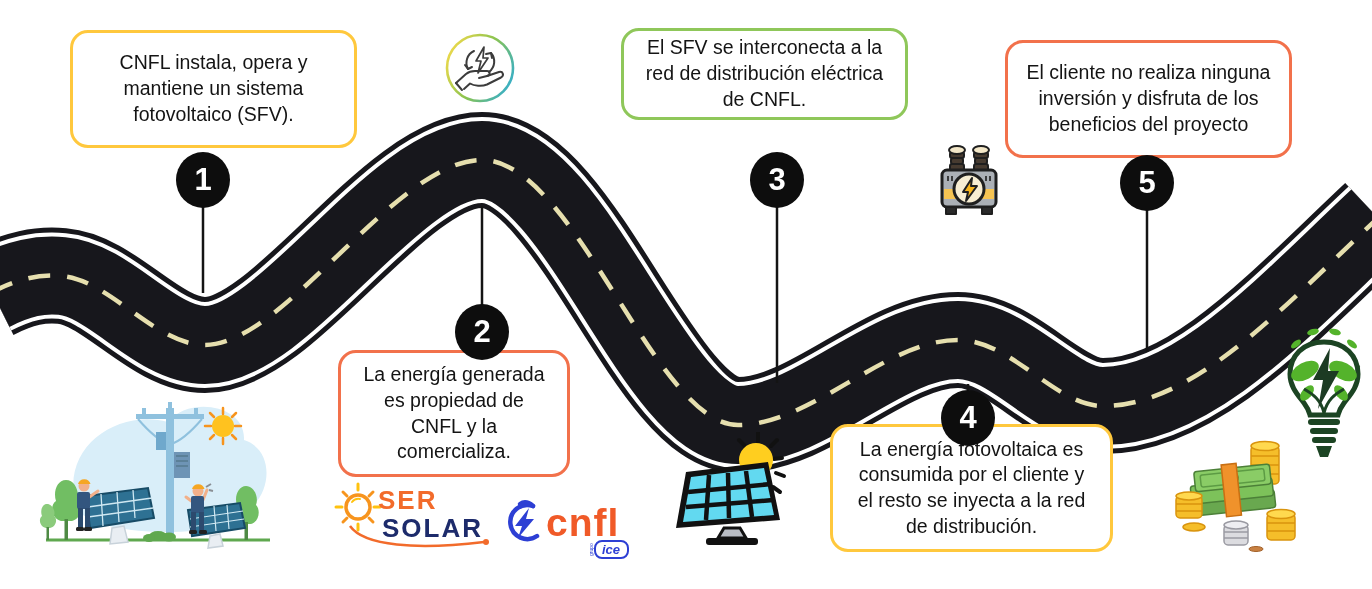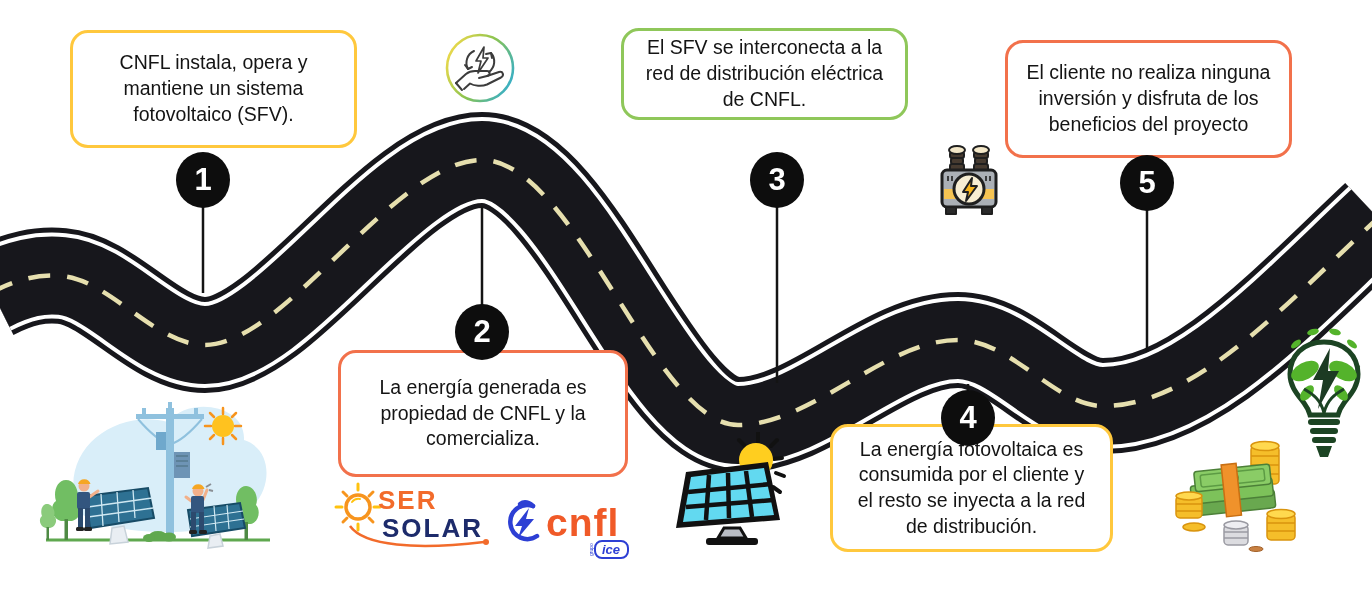--- a/index.html
+++ b/index.html
@@ -39,21 +39,21 @@
         <line x1="777" y1="200" x2="777" y2="383"></line>
         <line x1="968" y1="384" x2="968" y2="400"></line>
         <line x1="1147" y1="202" x2="1147" y2="352"></line>
       </g>
     </g>
   </svg>
 
   <div class="callout" style="left: 70px; top: 30px; width: 287px; height: 118px; border-color: rgb(255, 200, 61);">
     <span>CNFL instala, opera y mantiene un sistema fotovoltaico (SFV).</span>
   </div>
-  <div class="callout" style="left: 338px; top: 350px; width: 290px; height: 127px; border-color: rgb(242, 113, 75);">
+  <div class="callout" style="left: 338px; top: 350px; width: 232px; height: 127px; border-color: rgb(242, 113, 75);">
     <span>La energía generada es propiedad de CNFL y la comercializa.</span>
   </div>
   <div class="callout" style="left: 621px; top: 28px; width: 287px; height: 92px; border-color: rgb(143, 199, 90);">
     <span>El SFV se interconecta a la red de distribución eléctrica de CNFL.</span>
   </div>
   <div class="callout" style="left: 830px; top: 424px; width: 283px; height: 128px; border-color: rgb(255, 200, 61);">
     <span>La energía fotovoltaica es consumida por el cliente y el resto se inyecta a la red de distribución.</span>
   </div>
   <div class="callout" style="left: 1005px; top: 24px; width: 287px; height: 118px; border-color: rgb(242, 113, 75); margin-top: 16px;">
     <span>El cliente no realiza ninguna inversión y disfruta de los beneficios del proyecto</span>

